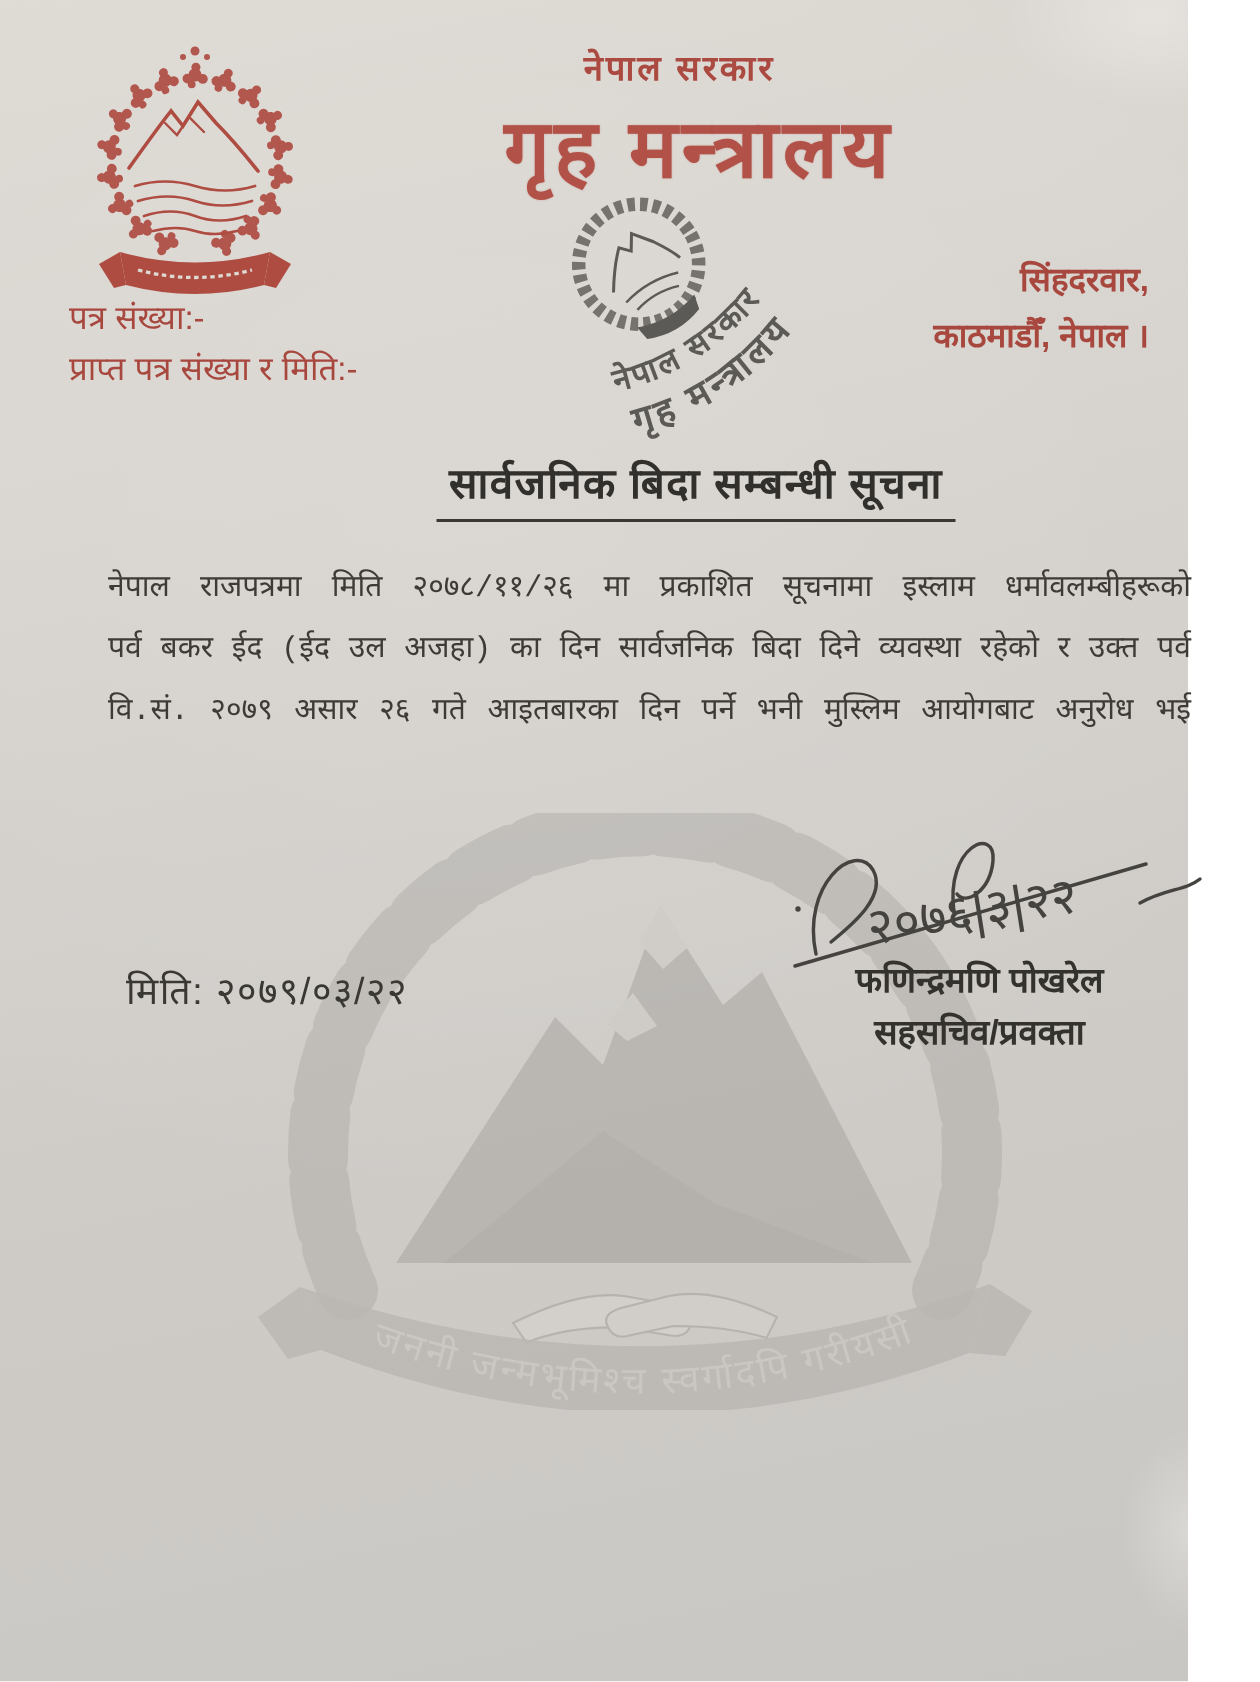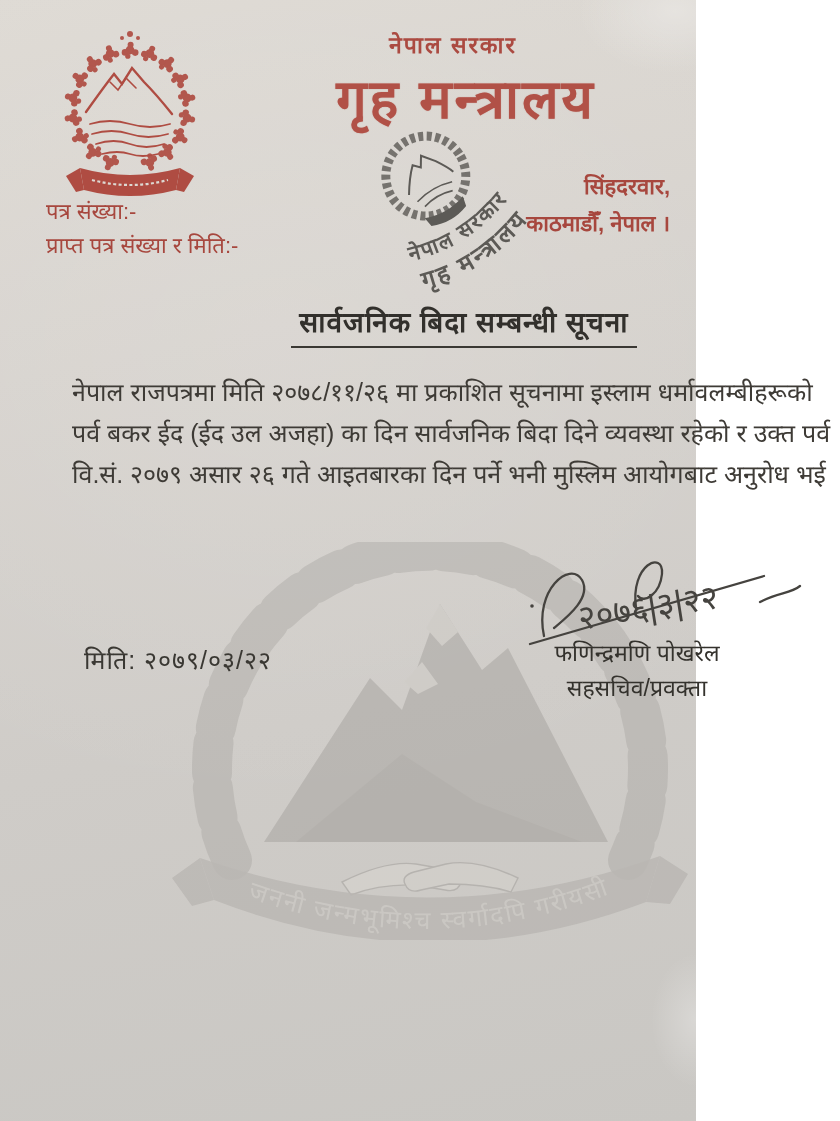--- a/index.html
+++ b/index.html
@@ -1,21 +1,21 @@
 <!DOCTYPE html>
 <html><head>
 <meta charset="utf-8">
 <style>
   html,body { margin:0; padding:0; }
   body {
     width:840px; height:1121px; overflow:hidden;
     font-family:"Liberation Sans","DejaVu Sans",sans-serif;
   }
   .page {
-    position:relative; width:696px; height:1121px;
+    position:relative; width:792px; height:1121px;
     background:
       radial-gradient(ellipse 140px 90px at 97% 1%, rgba(255,255,255,.30), rgba(255,255,255,0) 70%),
       radial-gradient(ellipse 60px 90px at 100% 91%, rgba(255,255,255,.28), rgba(255,255,255,0) 75%),
       radial-gradient(ellipse 900px 700px at 40% 30%, rgba(255,255,255,.10), rgba(0,0,0,0) 70%),
       linear-gradient(168deg,#dedad4 0%, #d7d3ce 30%, #cfccc8 62%, #c9c7c3 100%);
   }
   .abs { position:absolute; }
 
   
   .govt-line  { top:28px; left:0; width:840px; text-align:center; padding-left:66px; box-sizing:border-box;
@@ -26,28 +26,28 @@
   .emblem-red { top:26px; left:52px; width:156px; height:192px; }
   .meta-col   { top:176px; left:46px; color:#a7473e; font-size:22px; font-weight:normal; line-height:34px;margin-top:19px; }
   .meta-col div { white-space:nowrap; }
   .address-col{ top:168px; right:26px; text-align:right; color:#a7473e; font-size:22px; font-weight:bold; line-height:37px; }
   .stamp-wrap { top:116px; left:352px; width:196px; height:180px; }
 
   
   .title-wrap { top:302px; left:0; width:840px; text-align:center; padding-left:56px; box-sizing:border-box;margin-left:16px; }
   .title-text { display:inline-block; color:#32302c; font-size:28px; font-weight:bold;
                 border-bottom:2.5px solid #3a3833; padding:0 8px 6px 8px; letter-spacing:1px; }
-  .body-block { top:372px; left:72px; width:722px; color:#3e3b36; font-size:25px; }
+  .body-block { top:372px; left:72px; width:722px; color:#3e3b36; font-size:20px;font-family:Liberation Mono, monospace; }
   .body-line  { height:41px; line-height:41px; text-align:justify; text-align-last:justify; white-space:nowrap; }
   .body-line.last { text-align-last:left; }
 
   
   .watermark  { top:542px; left:146px; width:568px; height:398px; opacity:.5; }
   .sig-svg    { top:546px; left:524px; width:286px; height:104px; }
-  .sig-block  { top:636px; left:512px; width:250px; text-align:center; color:#34322d; font-size:23px; line-height:35px; }
+  .sig-block  { top:636px; left:528px; width:250px; text-align:center; color:#34322d; font-size:23px; line-height:35px;font-weight:bold; }
   .date-line  { top:642px; left:84px; color:#3a3833; font-size:25px; letter-spacing:1px; }
 </style>
 </head>
 <body>
 
 <div class="page">
 
   <svg class="abs emblem-red" viewBox="0 0 156 192">
     <defs>
       <g id="fl">

